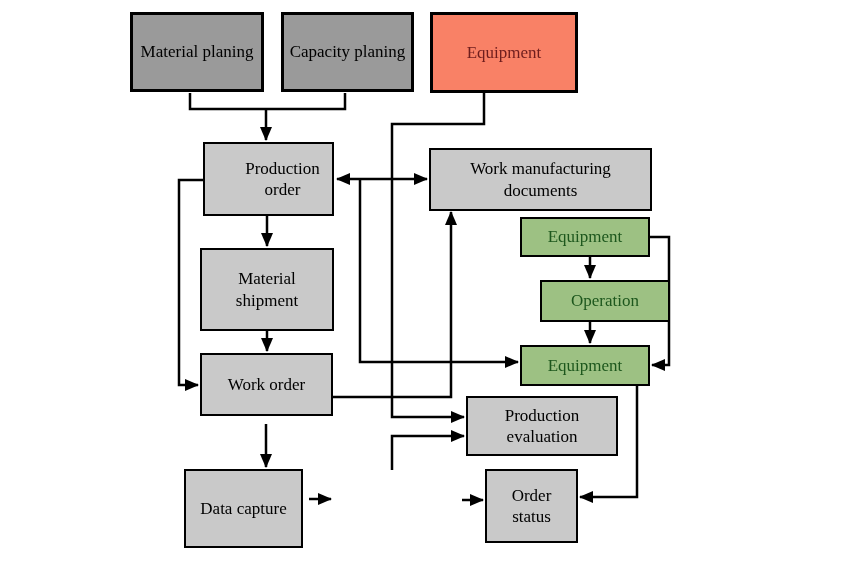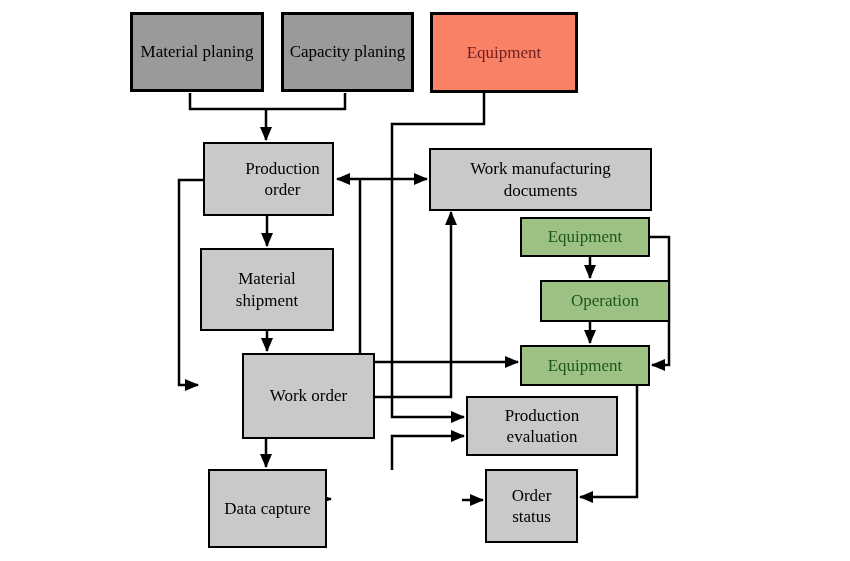--- a/index.html
+++ b/index.html
@@ -93,22 +93,22 @@
   <div class="box" style="left:429px; top:148px; width:223px; height:63px;">Work manufacturing documents</div>
 
   <div class="box green" style="left:520px; top:217px; width:130px; height:40px;">Equipment</div>
 
   <div class="box green" style="left:520px; top:280px; width:130px; height:42px;margin-left:20px;">Operation</div>
 
   <div class="box green" style="left:520px; top:345px; width:130px; height:41px;">Equipment</div>
 
   <div class="box" style="left:200px; top:248px; width:134px; height:83px;">Material shipment</div>
 
-  <div class="box" style="left:200px; top:353px; width:133px; height:86px;margin-left:42px;">Work order</div>
+  <div class="box" style="left:200px; top:353px; width:133px; height:63px;">Work order</div>
 
   <div class="box" style="left:466px; top:396px; width:152px; height:60px;">Production evaluation</div>
 
-  <div class="box" style="left:208px; top:469px; width:119px; height:79px;">Data capture</div>
+  <div class="box" style="left:184px; top:469px; width:119px; height:79px;">Data capture</div>
 
 
   <div class="box" style="left:485px; top:469px; width:93px; height:74px;text-align:center;">Order status</div>
 
 </div>
 
 </body></html>

